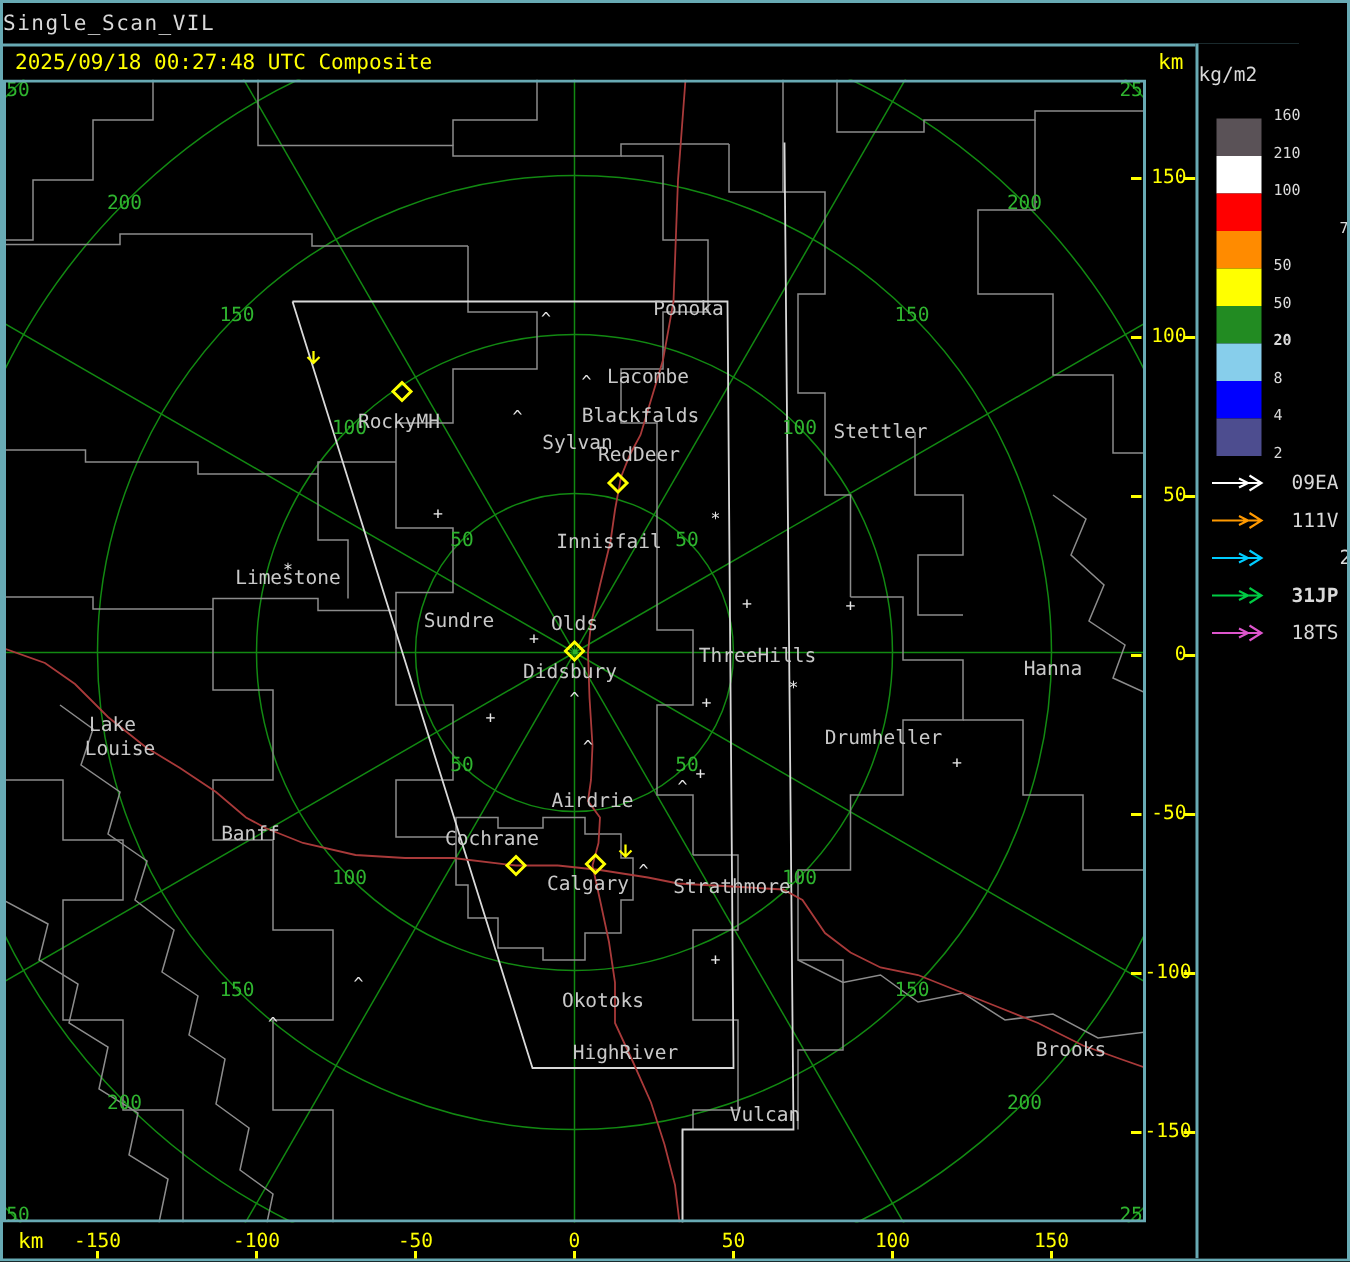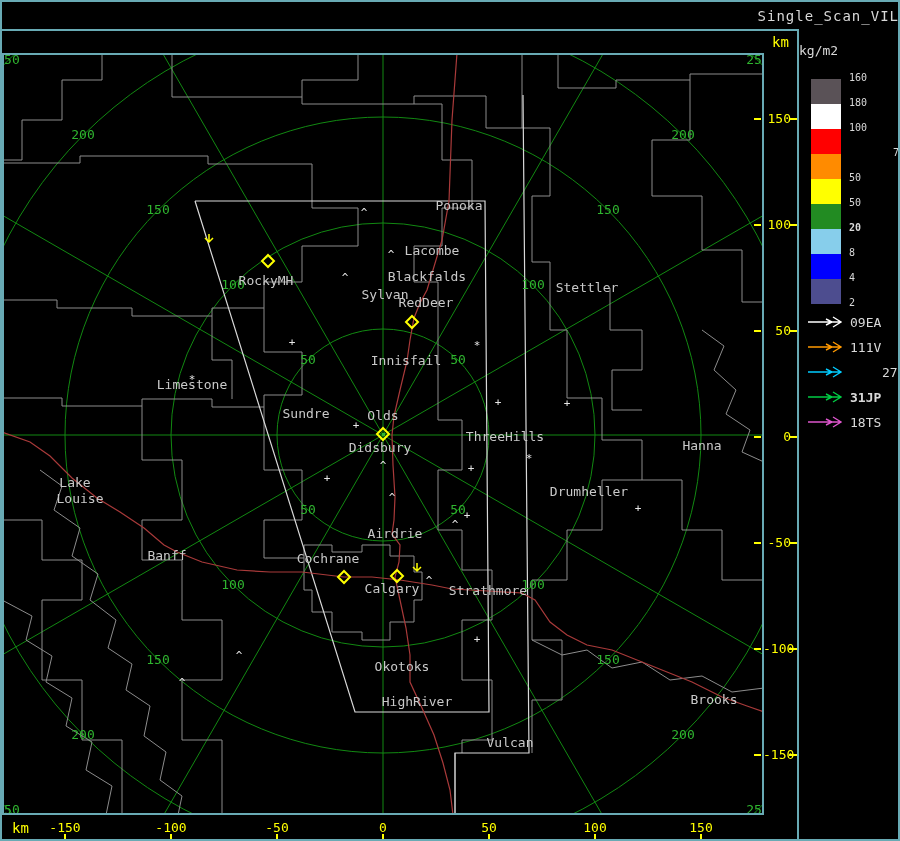--- a/index.html
+++ b/index.html
@@ -9,22 +9,22 @@
   }
   html,body{margin:0;padding:0;background:#000;}
   .window{
     position:relative;width:900px;height:841px;background:#000;
     font-family:"DejaVu Sans Mono",monospace;overflow:hidden;
     border:2px solid var(--cyan);box-sizing:border-box;
   }
   .titlebar{
     position:absolute;left:0;top:0;width:864px;height:27px;
     border-bottom:2px solid var(--cyan);
-    display:flex;align-items:center;justify-content:flex-end;
-    color:var(--txt);font-size:14px;letter-spacing:1px;background:#000;padding-left:33px;
+    display:flex;align-items:center;justify-content:flex-start;
+    color:var(--txt);font-size:14px;letter-spacing:1px;background:#000;
   }
   .timestamp{position:absolute;left:8px;top:32px;color:var(--yellow);font-size:14px;white-space:pre;}
   .km-right{position:absolute;left:770px;top:32px;color:var(--yellow);font-size:14px;}
   .map-svg{position:absolute;left:0;top:51px;}
   .right-axis{position:absolute;left:758px;top:51px;width:40px;height:762px;}
   .right-axis .lbl{position:absolute;color:var(--yellow);font-size:13px;width:28px;text-align:right;}
   .right-axis .tick-out{position:absolute;left:29px;width:8px;height:2px;background:var(--yellow);}
   .right-axis .tick-in{position:absolute;left:-6px;width:7px;height:2px;background:var(--yellow);}
   .bottom-axis{position:absolute;left:0;top:813px;width:762px;height:26px;}
   .bottom-axis .lbl{position:absolute;top:5px;color:var(--yellow);font-size:13px;width:60px;text-align:center;}
@@ -34,30 +34,31 @@
     position:absolute;left:795px;top:27px;width:101px;height:810px;
     border-left:2px solid var(--cyan);background:#000;
   }
   .legend-unit{position:absolute;left:0;top:14px;width:100%;text-align:left;color:var(--txt);font-size:13px;}
   .legend-scale{position:absolute;left:12px;top:50px;width:30px;}
   .lg-box{width:30px;height:25px;}
   .legend-values{position:absolute;left:50px;top:50px;width:44px;}
   .legend-values span{position:absolute;left:0;color:var(--txt);font-size:10px;}
   .legend-sites{position:absolute;left:8px;top:286px;width:92px;}
   .site-row{position:absolute;left:0;height:14px;display:flex;align-items:center;}
-  .site-row .id{color:var(--txt);font-size:13px;margin-left:5px;}
+  .site-row .id{color:var(--txt);font-size:13px;margin-left:16px;}
 </style>
 </head>
 <body>
 
 <div class="window">
   <div class="titlebar">
     <span>Single_Scan_VIL</span>
   </div>
 
+  <div class="timestamp">2025/09/18 00:27:48 UTC Composite</div>
   <div class="km-right">km</div>
 
   <svg class="map-svg" id="mapsvg" width="762" height="762" viewBox="0 53 762 762">
       <circle cx="381" cy="435" r="106.0" stroke="#128912" stroke-width="1" fill="none"></circle>
       <circle cx="381" cy="435" r="212.0" stroke="#128912" stroke-width="1" fill="none"></circle>
       <circle cx="381" cy="435" r="318.0" stroke="#128912" stroke-width="1" fill="none"></circle>
       <circle cx="381" cy="435" r="424.0" stroke="#128912" stroke-width="1" fill="none"></circle>
       <circle cx="381" cy="435" r="530.0" stroke="#128912" stroke-width="1" fill="none"></circle>
       <line x1="381" y1="435" x2="1021.0" y2="435.0" stroke="#128912" stroke-width="1"></line>
       <line x1="381" y1="435" x2="935.3" y2="755.0" stroke="#128912" stroke-width="1"></line>
@@ -231,21 +232,21 @@
         <div class="lg-box" style="background: rgb(255, 0, 0);"></div>
         <div class="lg-box" style="background: rgb(255, 139, 0);"></div>
         <div class="lg-box" style="background: rgb(255, 255, 0);"></div>
         <div class="lg-box" style="background: rgb(34, 139, 34);"></div>
         <div class="lg-box" style="background: rgb(135, 206, 235);"></div>
         <div class="lg-box" style="background: rgb(0, 0, 255);"></div>
         <div class="lg-box" style="background: rgb(77, 77, 143);"></div>
       </div>
     <div class="legend-values" id="legendValues">
         <span style="top: -7px;">160</span>
-        <span style="top: 18px;">180</span>
+        <span style="top: 18px;">210</span>
         <span style="top: 43px;">100</span>
         <span style="top: 68px; margin-left: 44px;">70</span>
         <span style="top: 93px;">50</span>
         <span style="top: 118px;">50</span>
         <span style="top: 143px; font-weight: bold;">20</span>
         <span style="top: 168px;">8</span>
         <span style="top: 193px;">4</span>
         <span style="top: 218px;">2</span>
       </div>
     <div class="legend-sites" id="legendSites">

